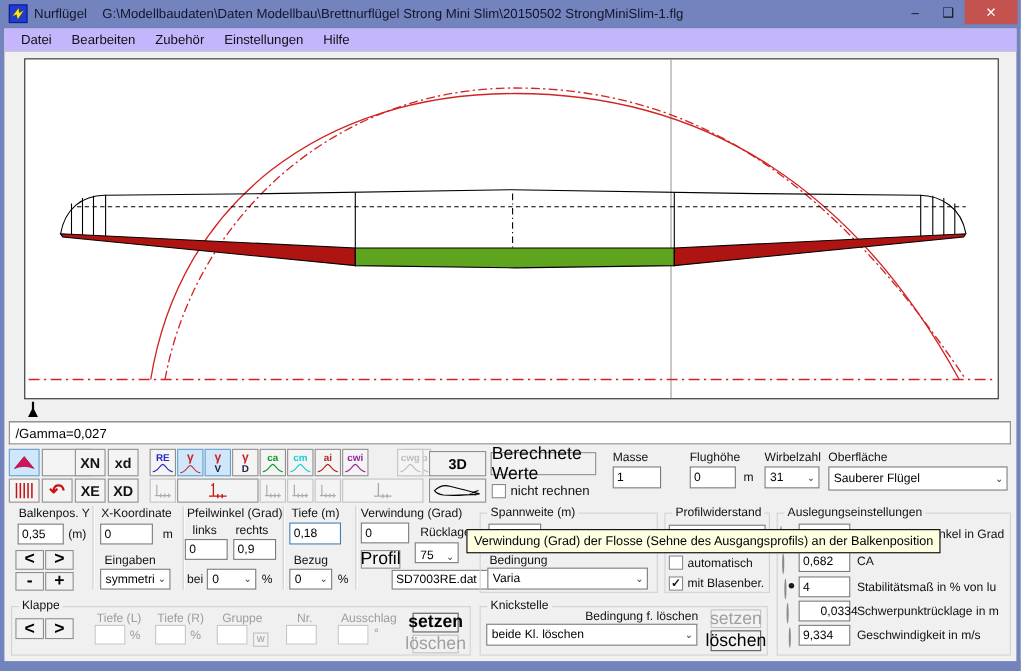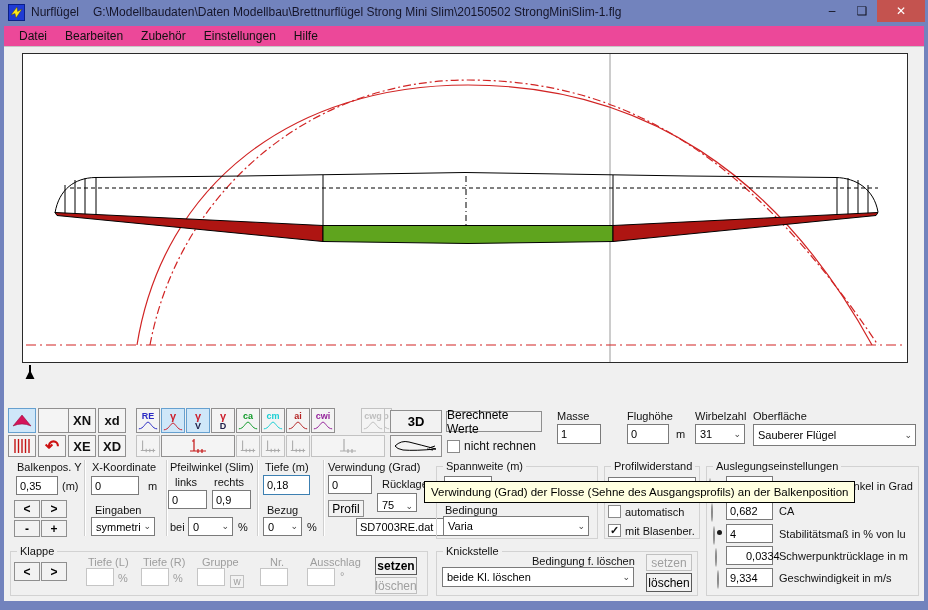--- a/index.html
+++ b/index.html
@@ -17,42 +17,42 @@
   .app-icon { left:8px; top:4px; width:17px; height:17px; background:#1f3bd4; border:1px solid #0b1f86; }
   .title-text { left:31px; top:5px; font-size:12px; color:#15152a; white-space:nowrap; }
   .title-text .path { margin-left:14px; }
   .winbtn { top:0; height:22px; display:flex; align-items:center; justify-content:center;
             font-size:12px; color:#10101c; cursor:default; }
   .btn-min { left:818px; width:28px; }
   .btn-max { left:848px; width:28px; }
   .btn-close { left:877px; width:48px; background:#c4534f; color:#fff; font-size:12px; }
 
   
-  .menubar { left:4px; top:26px; width:920px; height:21px; background:#ec4899;
+  .menubar { left:4px; top:26px; width:920px; height:21px; background:#c4b5fd;
              border-bottom:1px solid #c6c6c6; display:flex; align-items:center; padding-left:6px; }
   .menu-item { font-size:12px; color:#111; padding:0 9px; height:100%; display:flex; align-items:center; }
 
   
   .canvas { left:22px; top:53px; width:886px; height:310px; background:#fff; border:1px solid #2a2a2a; }
 
   
   .gamma { left:8px; top:383px; width:911px; height:21px; background:#fff;
            border:1px solid #8a8a8a; border-top-color:#6a6a6a;
            font-size:12px; color:#000; display:flex; align-items:center; padding-left:5px; }
 
   
   .tbtn { background:#f4f4f4; border:1px solid #908f8f; display:flex; flex-direction:column;
           align-items:center; justify-content:center; line-height:1; cursor:default; }
   .tbtn.sel { background:#cfe7f9; border-color:#66a0cf; }
   .tbtn.dis { border-color:#c2c2c2; }
   .glyph-bold { font-weight:bold; font-size:13px; color:#111; }
   .glyph-sm   { font-size:9px; font-weight:bold; }
   .curve-ic { display:block; }
   .btn-txt { background:#f2f2f2; border:1px solid #8f8f8f; display:flex; align-items:center;
-             justify-content:center; font-size:12px; color:#000; cursor:default; }
+             justify-content:center; font-size:16px; color:#000; cursor:default; }
   .btn-txt.dis { color:#9f9f9f; border-color:#c0c0c0; }
   .btn-txt.strong { border:1px solid #5a5a5a; font-weight:bold; }
 
   
   .lbl { font-size:11px; color:#111; white-space:nowrap; }
   .lbl.gray { color:#9d9d9d; }
   .inp { background:#fff; border:1px solid #7a7a7a; font-size:11px; color:#000;
          display:flex; align-items:center; padding-left:3px; }
   .inp.focus { border-color:#3c7fb1; }
   .inp.dis { border-color:#c5c5c5; }
@@ -133,20 +133,21 @@
       <polygon points="590,171.5 855,158.5 853,161.5 590,187.5" stroke="#000" stroke-width="1" fill="#ae1512"></polygon>
     </svg>
   </div>
 
   
   <svg class="abs" style="left:24px; top:365px;" width="12" height="15" viewBox="0 0 12 15">
     <polygon points="5,0 7,0 7,7 10.5,14 1.5,14 5,7" fill="#000"></polygon>
   </svg>
 
   
+  <div class="abs gamma">/Gamma=0,027</div>
 
   
   <div class="abs tbtn sel" style="left:8px; top:408px; width:28px; height:25px;">
     <svg width="22" height="14" viewBox="0 0 22 14">
       <path d="M11,1 L20,12 Q11,8 2,12 Z" fill="#d4145a" stroke="#8a0030" stroke-width="0.5"></path>
     </svg>
   </div>
   <div class="abs tbtn" style="left:38px; top:408px; width:28px; height:25px;padding-left:44px;">
     <span class="glyph-bold">XC</span>
     </div>
@@ -312,21 +313,21 @@
   <span class="abs lbl" style="left:92px; top:461px;">X-Koordinate</span>
   <div class="abs inp" style="left:91px; top:476px; width:48px; height:19px;">0</div>
   <span class="abs lbl" style="left:148px; top:480px;">m</span>
   <span class="abs lbl" style="left:95px; top:504px;">Eingaben</span>
   <div class="abs dd" style="left:91px; top:517px; width:64px; height:19px;">
     <span>symmetri</span>
     <span class="chev">⌄</span>
   </div>
 
   
-  <span class="abs lbl" style="left:170px; top:461px;">Pfeilwinkel (Slim)</span>
+  <span class="abs lbl" style="left:170px; top:461px;">Pfeilwinkel (Grad)</span>
   <span class="abs lbl" style="left:175px; top:476px;">links</span>
   <span class="abs lbl" style="left:214px; top:476px;">rechts</span>
   <div class="abs inp" style="left:168px; top:490px; width:39px; height:19px;">0</div>
   <div class="abs inp" style="left:212px; top:490px; width:39px; height:19px;">0,9</div>
   <span class="abs lbl" style="left:170px; top:521px;">bei</span>
   <div class="abs dd" style="left:188px; top:517px; width:45px; height:19px;">
     <span>0</span>
     <span class="chev">⌄</span>
   </div>
   <span class="abs lbl" style="left:238px; top:521px;">%</span>

